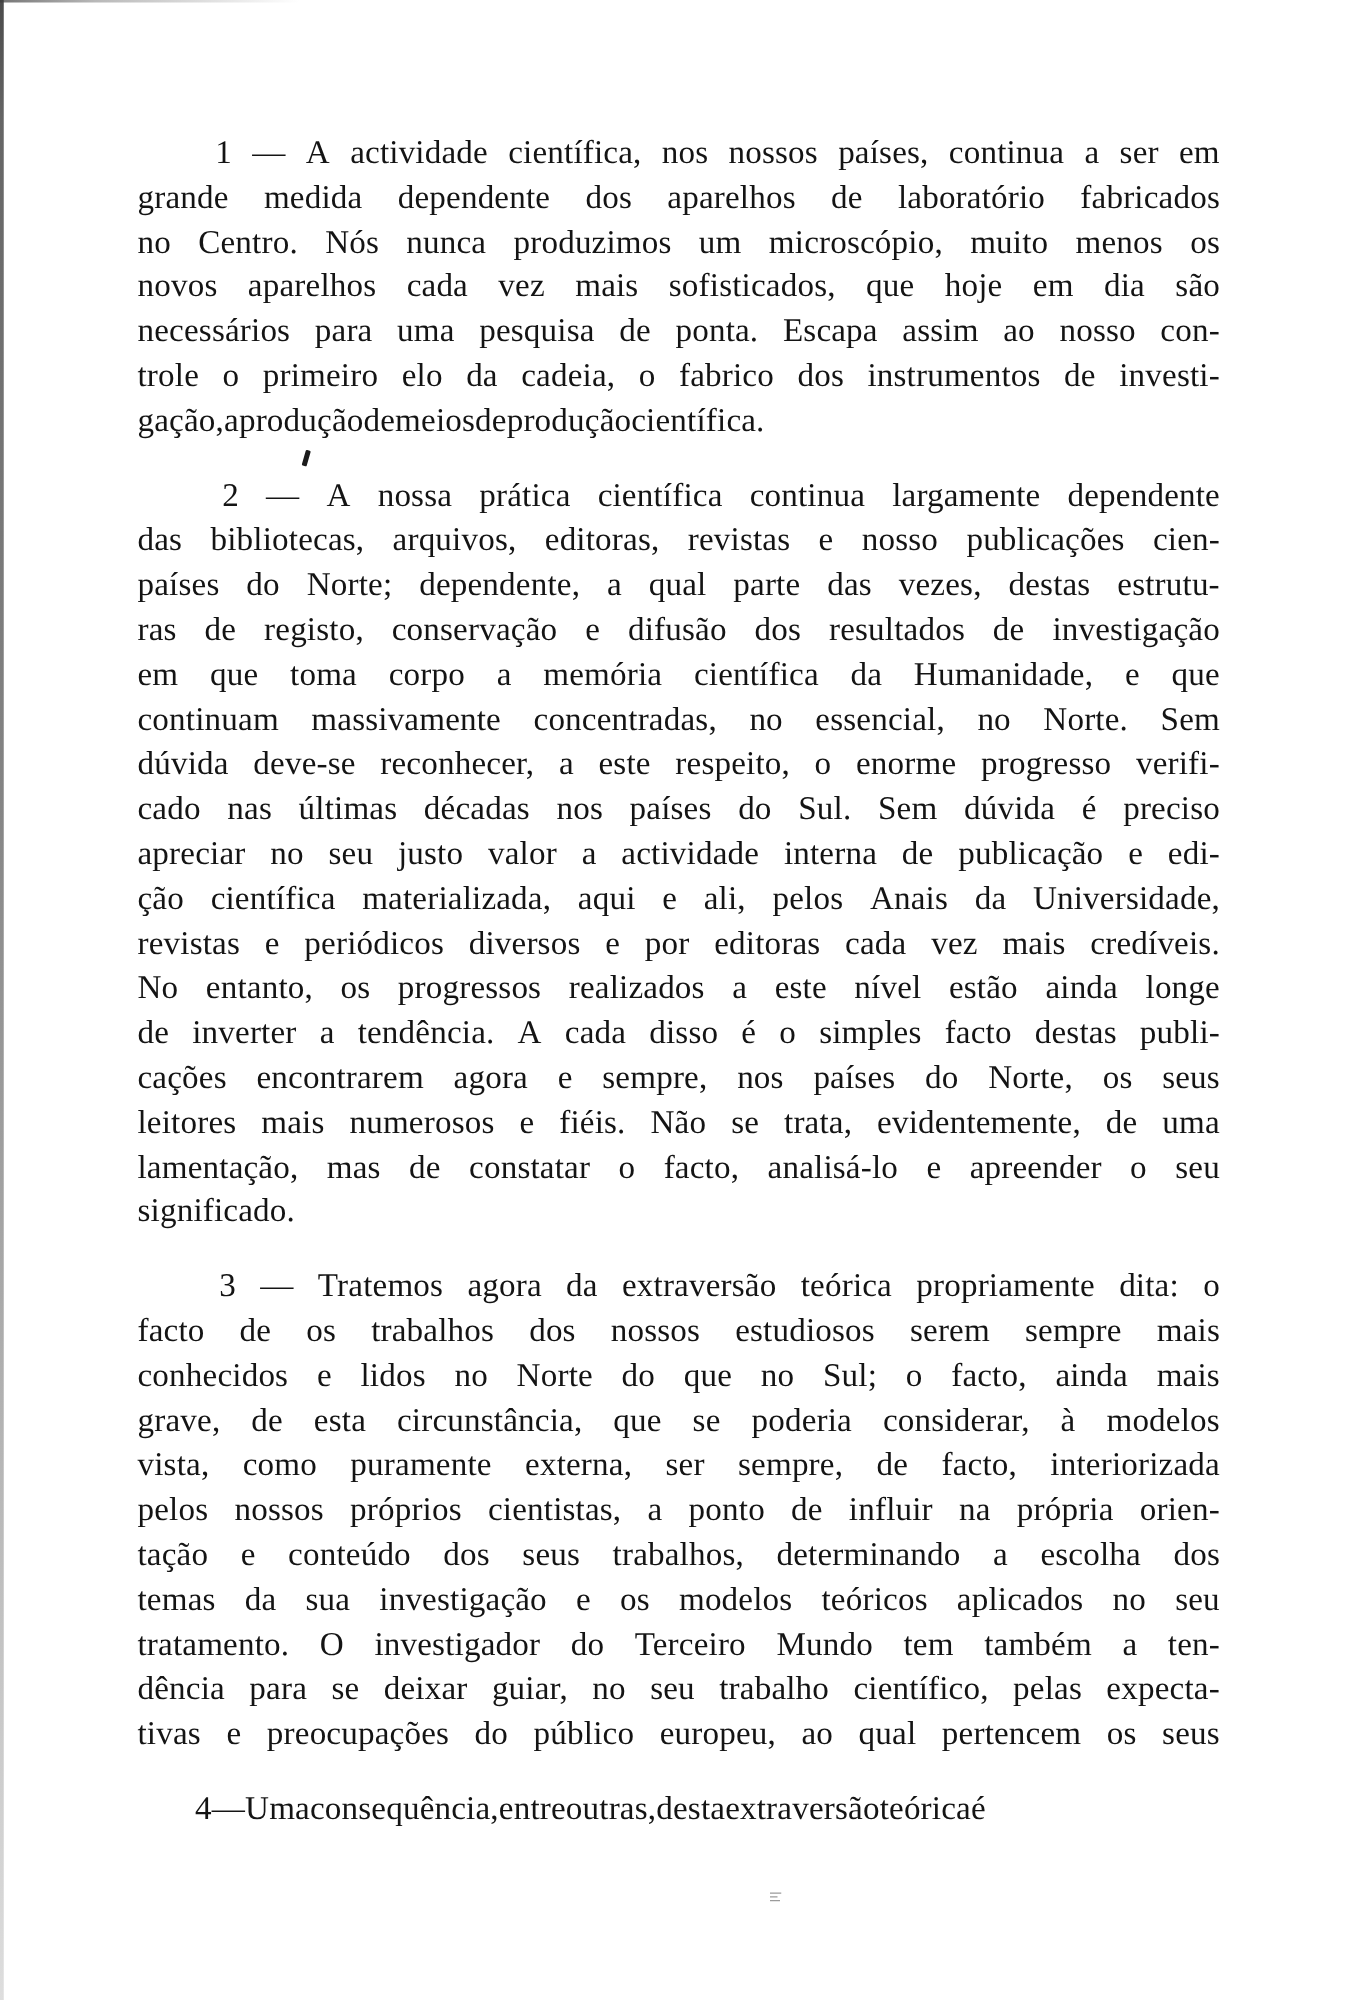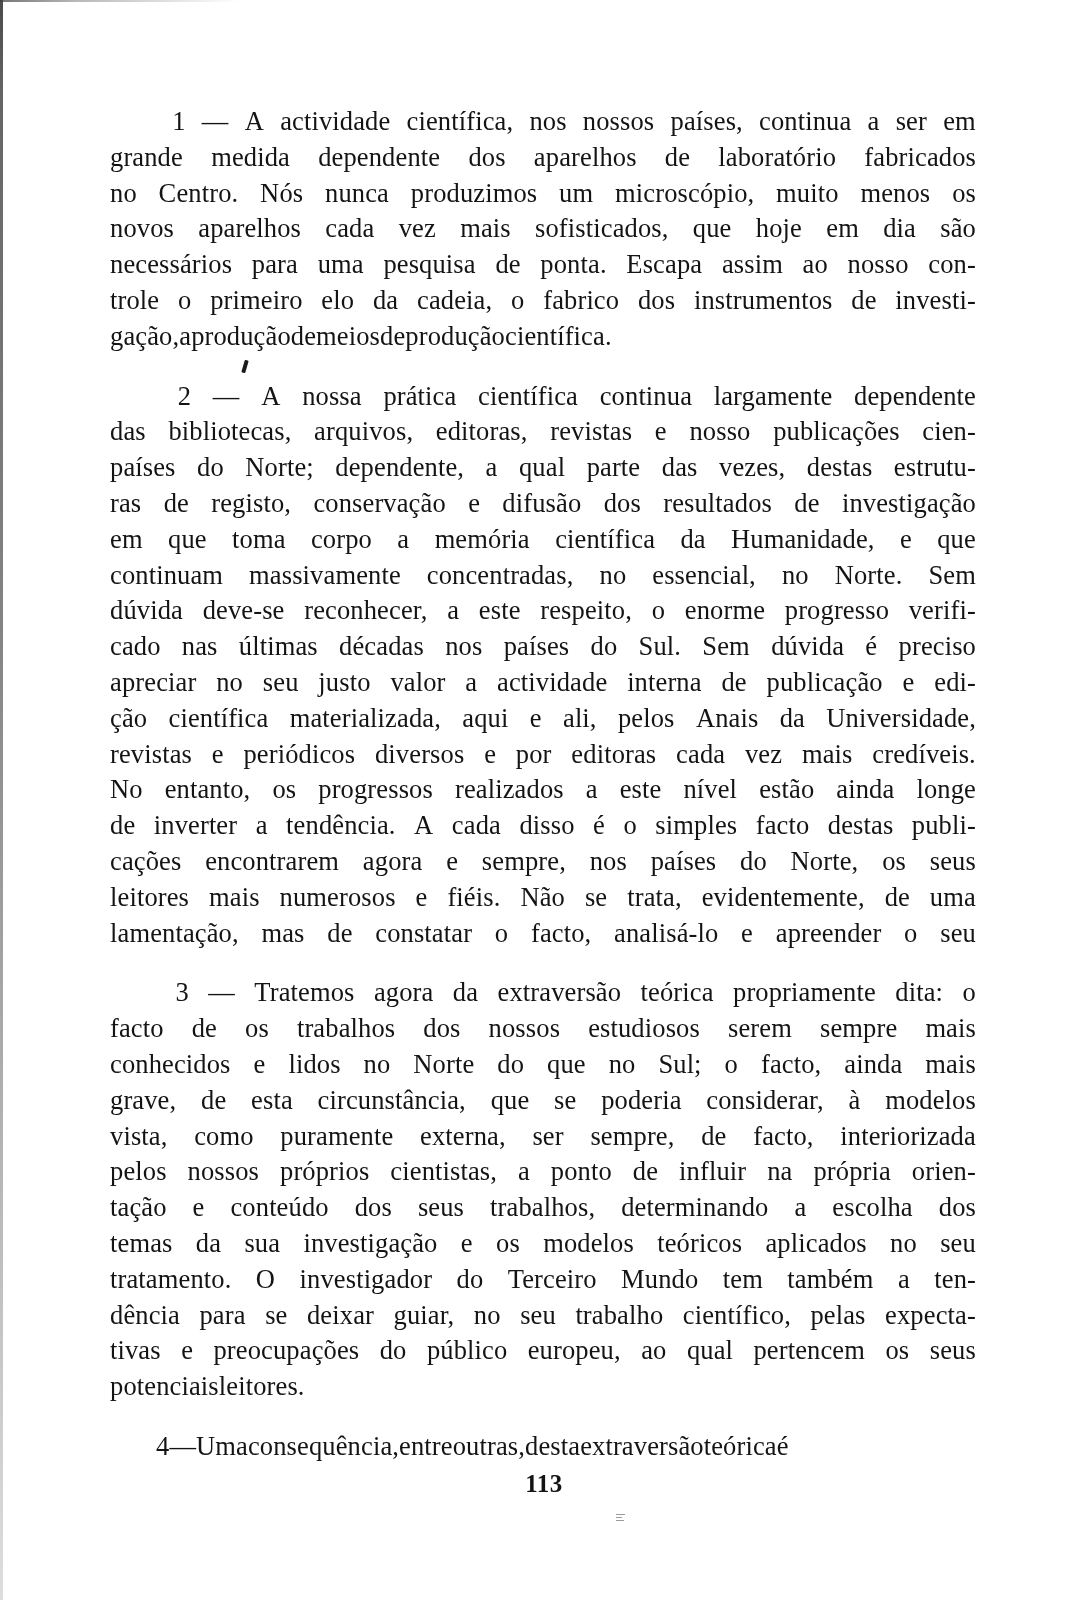--- a/index.html
+++ b/index.html
@@ -156,44 +156,43 @@
         <span class="jline"><span class="w">dúvida</span><span class="w">deve-se</span><span class="w">reconhecer,</span><span class="w">a</span><span class="w">este</span><span class="w">respeito,</span><span class="w">o</span><span class="w">enorme</span><span class="w">progresso</span><span class="w">verifi-</span></span>
         <span class="jline"><span class="w">cado</span><span class="w">nas</span><span class="w">últimas</span><span class="w">décadas</span><span class="w">nos</span><span class="w">países</span><span class="w">do</span><span class="w">Sul.</span><span class="w">Sem</span><span class="w">dúvida</span><span class="w">é</span><span class="w">preciso</span></span>
         <span class="jline"><span class="w">apreciar</span><span class="w">no</span><span class="w">seu</span><span class="w">justo</span><span class="w">valor</span><span class="w">a</span><span class="w">actividade</span><span class="w">interna</span><span class="w">de</span><span class="w">publicação</span><span class="w">e</span><span class="w">edi-</span></span>
         <span class="jline"><span class="w">ção</span><span class="w">científica</span><span class="w">materializada,</span><span class="w">aqui</span><span class="w">e</span><span class="w">ali,</span><span class="w">pelos</span><span class="w">Anais</span><span class="w">da</span><span class="w">Universidade,</span></span>
         <span class="jline"><span class="w">revistas</span><span class="w">e</span><span class="w">periódicos</span><span class="w">diversos</span><span class="w">e</span><span class="w">por</span><span class="w">editoras</span><span class="w">cada</span><span class="w">vez</span><span class="w">mais</span><span class="w">credíveis.</span></span>
         <span class="jline"><span class="w">No</span><span class="w">entanto,</span><span class="w">os</span><span class="w">progressos</span><span class="w">realizados</span><span class="w">a</span><span class="w">este</span><span class="w">nível</span><span class="w">estão</span><span class="w">ainda</span><span class="w">longe</span></span>
         <span class="jline"><span class="w">de</span><span class="w">inverter</span><span class="w">a</span><span class="w">tendência.</span><span class="w">A</span><span class="w">cada</span><span class="w">disso</span><span class="w">é</span><span class="w">o</span><span class="w">simples</span><span class="w">facto</span><span class="w">destas</span><span class="w">publi-</span></span>
         <span class="jline"><span class="w">cações</span><span class="w">encontrarem</span><span class="w">agora</span><span class="w">e</span><span class="w">sempre,</span><span class="w">nos</span><span class="w">países</span><span class="w">do</span><span class="w">Norte,</span><span class="w">os</span><span class="w">seus</span></span>
         <span class="jline"><span class="w">leitores</span><span class="w">mais</span><span class="w">numerosos</span><span class="w">e</span><span class="w">fiéis.</span><span class="w">Não</span><span class="w">se</span><span class="w">trata,</span><span class="w">evidentemente,</span><span class="w">de</span><span class="w">uma</span></span>
         <span class="jline"><span class="w">lamentação,</span><span class="w">mas</span><span class="w">de</span><span class="w">constatar</span><span class="w">o</span><span class="w">facto,</span><span class="w">analisá-lo</span><span class="w">e</span><span class="w">apreender</span><span class="w">o</span><span class="w">seu</span></span>
+        <span class="jline last"><span class="w">significado.</span></span>
       </p>
     <p class="para">
         <span class="jline"><span class="indent-space"></span><span class="w">3</span><span class="w">—</span><span class="w">Tratemos</span><span class="w">agora</span><span class="w">da</span><span class="w">extraversão</span><span class="w">teórica</span><span class="w">propriamente</span><span class="w">dita:</span><span class="w">o</span></span>
         <span class="jline"><span class="w">facto</span><span class="w">de</span><span class="w">os</span><span class="w">trabalhos</span><span class="w">dos</span><span class="w">nossos</span><span class="w">estudiosos</span><span class="w">serem</span><span class="w">sempre</span><span class="w">mais</span></span>
         <span class="jline"><span class="w">conhecidos</span><span class="w">e</span><span class="w">lidos</span><span class="w">no</span><span class="w">Norte</span><span class="w">do</span><span class="w">que</span><span class="w">no</span><span class="w">Sul;</span><span class="w">o</span><span class="w">facto,</span><span class="w">ainda</span><span class="w">mais</span></span>
         <span class="jline"><span class="w">grave,</span><span class="w">de</span><span class="w">esta</span><span class="w">circunstância,</span><span class="w">que</span><span class="w">se</span><span class="w">poderia</span><span class="w">considerar,</span><span class="w">à</span><span class="w">modelos</span></span>
         <span class="jline"><span class="w">vista,</span><span class="w">como</span><span class="w">puramente</span><span class="w">externa,</span><span class="w">ser</span><span class="w">sempre,</span><span class="w">de</span><span class="w">facto,</span><span class="w">interiorizada</span></span>
         <span class="jline"><span class="w">pelos</span><span class="w">nossos</span><span class="w">próprios</span><span class="w">cientistas,</span><span class="w">a</span><span class="w">ponto</span><span class="w">de</span><span class="w">influir</span><span class="w">na</span><span class="w">própria</span><span class="w">orien-</span></span>
         <span class="jline"><span class="w">tação</span><span class="w">e</span><span class="w">conteúdo</span><span class="w">dos</span><span class="w">seus</span><span class="w">trabalhos,</span><span class="w">determinando</span><span class="w">a</span><span class="w">escolha</span><span class="w">dos</span></span>
         <span class="jline"><span class="w">temas</span><span class="w">da</span><span class="w">sua</span><span class="w">investigação</span><span class="w">e</span><span class="w">os</span><span class="w">modelos</span><span class="w">teóricos</span><span class="w">aplicados</span><span class="w">no</span><span class="w">seu</span></span>
         <span class="jline"><span class="w">tratamento.</span><span class="w">O</span><span class="w">investigador</span><span class="w">do</span><span class="w">Terceiro</span><span class="w">Mundo</span><span class="w">tem</span><span class="w">também</span><span class="w">a</span><span class="w">ten-</span></span>
         <span class="jline"><span class="w">dência</span><span class="w">para</span><span class="w">se</span><span class="w">deixar</span><span class="w">guiar,</span><span class="w">no</span><span class="w">seu</span><span class="w">trabalho</span><span class="w">científico,</span><span class="w">pelas</span><span class="w">expecta-</span></span>
         <span class="jline"><span class="w">tivas</span><span class="w">e</span><span class="w">preocupações</span><span class="w">do</span><span class="w">público</span><span class="w">europeu,</span><span class="w">ao</span><span class="w">qual</span><span class="w">pertencem</span><span class="w">os</span><span class="w">seus</span></span>
-        <span class="jline last"><span class="w">potenciais</span><span class="w">leitores.</span></span>
       </p>
     <p class="para">
         <span class="jline last"><span class="indent-space"></span><span class="w">4</span><span class="w">—</span><span class="w">Uma</span><span class="w">consequência,</span><span class="w">entre</span><span class="w">outras,</span><span class="w">desta</span><span class="w">extraversão</span><span class="w">teórica</span><span class="w">é</span></span>
       </p>
 
   </div>
 
   <div class="stray-accent"></div>
 
-  <div class="page-number">113</div>
 
   <div class="speck">
     <i></i>
       <i></i>
       <i></i>
   </div>
 
 </div>
 
 </body></html>

